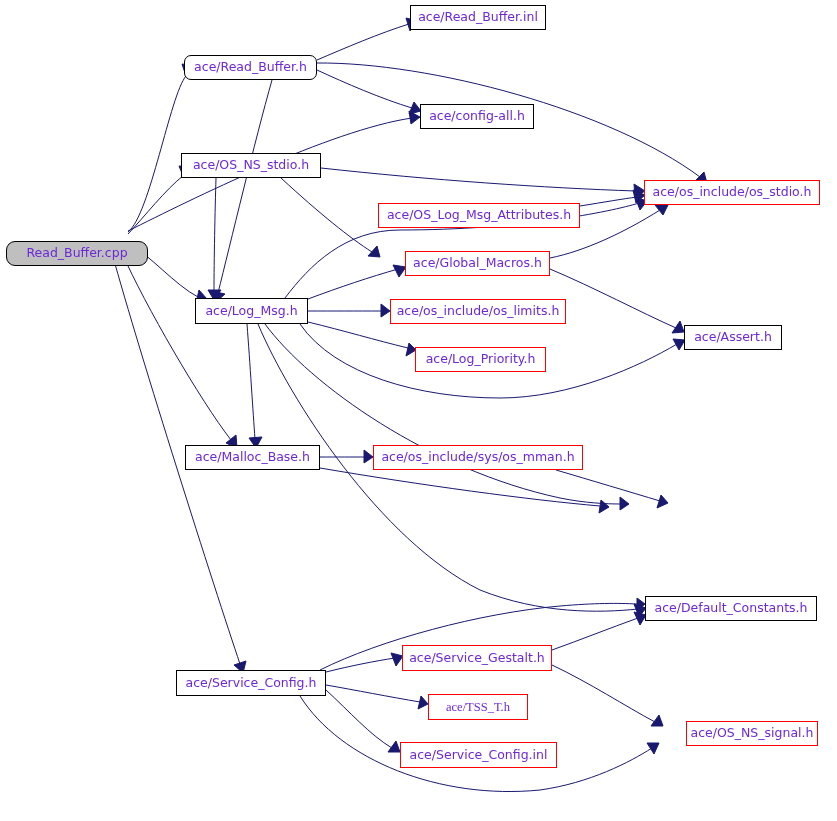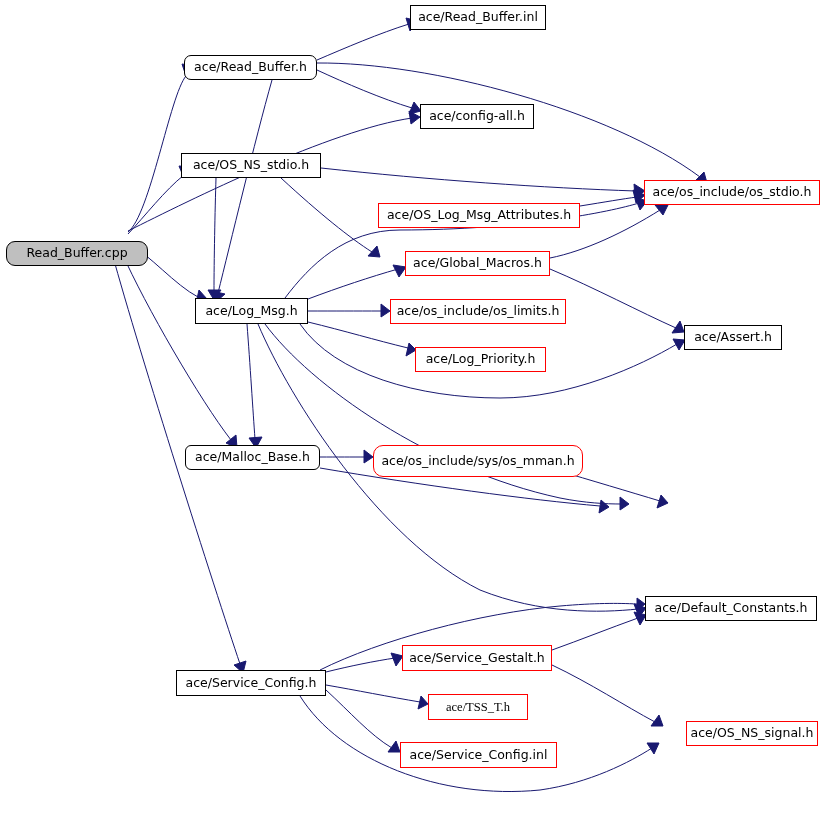--- a/index.html
+++ b/index.html
@@ -1,21 +1,21 @@
 <!DOCTYPE html>
 <html><head>
 <meta charset="utf-8">
 <style>
   html,body{margin:0;padding:0;background:#ffffff;}
   body{font-family:"DejaVu Sans","Liberation Sans",sans-serif;}
   #canvas{position:relative;width:837px;height:821px;background:#ffffff;overflow:hidden;}
   #edges{position:absolute;left:0;top:0;width:837px;height:821px;}
   .node{position:absolute;box-sizing:border-box;display:flex;align-items:center;
         justify-content:center;background:#ffffff;border:1px solid #000000;
-        font-size:12.5px;color:#000000;white-space:nowrap;line-height:1;}
+        font-size:12.5px;color:#6d28d9;white-space:nowrap;line-height:1;}
   .node.red{border-color:#ff0000;}
   .node.root{background:#bfbfbf;border-color:#000000;}
   .node span{pointer-events:none;}
 </style>
 </head>
 <body>
 
 <div id="canvas">
   <svg id="edges" viewBox="0 0 837 821" xmlns="http://www.w3.org/2000/svg">
       <path d="M128,232 C150,215 170,95 186,76" fill="none" stroke="#191970" stroke-width="1"></path>
@@ -116,24 +116,24 @@
     </div>
     <div class="node red" style="left: 390px; top: 299px; width: 176px; height: 25px;">
       <span>ace/os_include/os_limits.h</span>
     </div>
     <div class="node" style="left: 684px; top: 325px; width: 98px; height: 25px;">
       <span>ace/Assert.h</span>
     </div>
     <div class="node red" style="left: 415px; top: 347px; width: 131px; height: 25px;">
       <span>ace/Log_Priority.h</span>
     </div>
-    <div class="node" style="left: 185px; top: 445px; width: 135px; height: 25px; border-radius: 6px;">
+    <div class="node" style="left: 185px; top: 445px; width: 135px; height: 25px;">
       <span>ace/Malloc_Base.h</span>
     </div>
-    <div class="node red" style="left: 373px; top: 445px; width: 210px; height: 32px; border-radius: 10px;">
+    <div class="node red" style="left: 373px; top: 445px; width: 210px; height: 25px;">
       <span>ace/os_include/sys/os_mman.h</span>
     </div>
     <div class="node" style="left: 645px; top: 596px; width: 172px; height: 25px;">
       <span>ace/Default_Constants.h</span>
     </div>
     <div class="node red" style="left: 402px; top: 645px; width: 150px; height: 26px;">
       <span>ace/Service_Gestalt.h</span>
     </div>
     <div class="node" style="left: 176px; top: 670px; width: 150px; height: 26px;">
       <span>ace/Service_Config.h</span>

